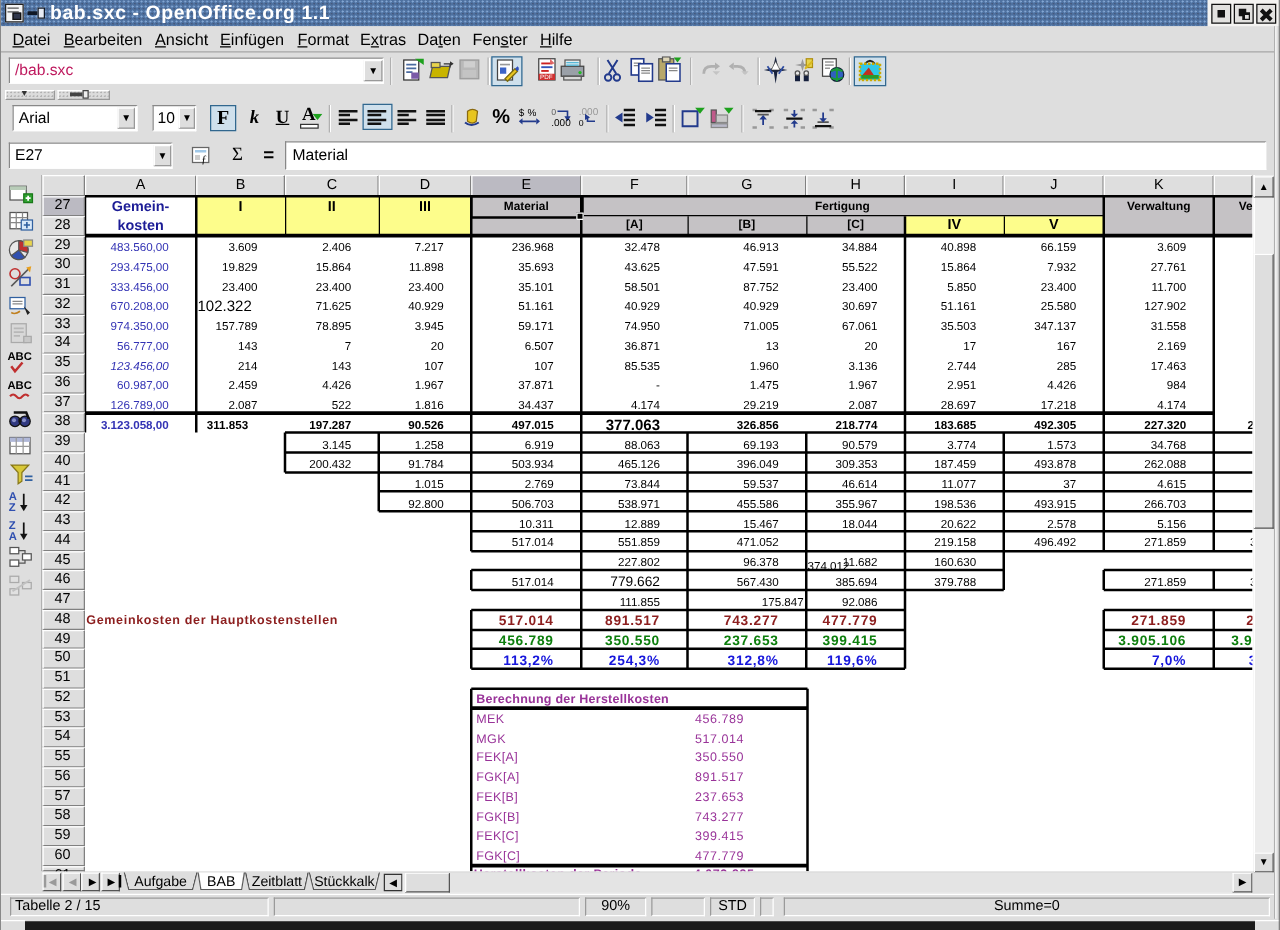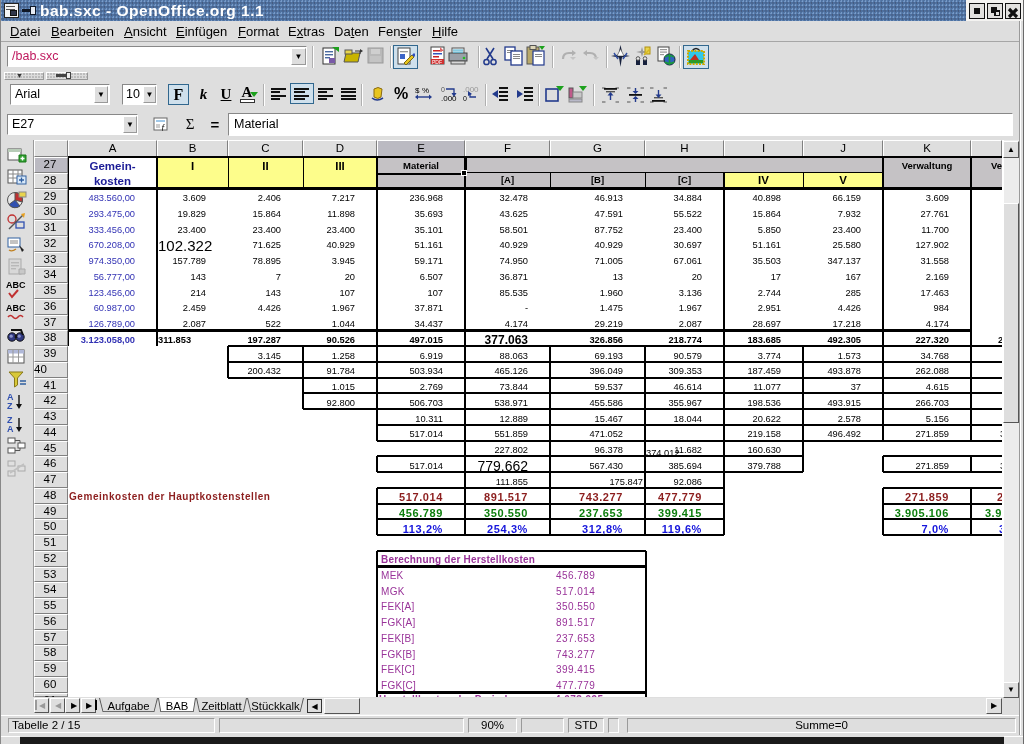--- a/index.html
+++ b/index.html
@@ -415,21 +415,21 @@
 <div style="position:absolute;left:34px;top:284px;width:32px;height:13px;font-size:11.5px;line-height:13px;text-align:center;color:#000;overflow:hidden;">35</div>
 <div style="position:absolute;left:34px;top:298.75px;width:34px;height:15.75px;background:#dedede;border:1px solid #808080;border-top-color:#fff;border-left-color:#fff;"></div>
 <div style="position:absolute;left:34px;top:299.75px;width:32px;height:13px;font-size:11.5px;line-height:13px;text-align:center;color:#000;overflow:hidden;">36</div>
 <div style="position:absolute;left:34px;top:314.5px;width:34px;height:15.75px;background:#dedede;border:1px solid #808080;border-top-color:#fff;border-left-color:#fff;"></div>
 <div style="position:absolute;left:34px;top:315.5px;width:32px;height:13px;font-size:11.5px;line-height:13px;text-align:center;color:#000;overflow:hidden;">37</div>
 <div style="position:absolute;left:34px;top:330.25px;width:34px;height:15.75px;background:#dedede;border:1px solid #808080;border-top-color:#fff;border-left-color:#fff;"></div>
 <div style="position:absolute;left:34px;top:331.25px;width:32px;height:13px;font-size:11.5px;line-height:13px;text-align:center;color:#000;overflow:hidden;">38</div>
 <div style="position:absolute;left:34px;top:346px;width:34px;height:15.75px;background:#dedede;border:1px solid #808080;border-top-color:#fff;border-left-color:#fff;"></div>
 <div style="position:absolute;left:34px;top:347px;width:32px;height:13px;font-size:11.5px;line-height:13px;text-align:center;color:#000;overflow:hidden;">39</div>
 <div style="position:absolute;left:34px;top:361.75px;width:34px;height:15.75px;background:#dedede;border:1px solid #808080;border-top-color:#fff;border-left-color:#fff;"></div>
-<div style="position:absolute;left:34px;top:362.75px;width:32px;height:13px;font-size:11.5px;line-height:13px;text-align:left;color:#000;overflow:hidden;">40</div>
+<div style="position:absolute;left:34px;top:362.75px;width:32px;height:13px;font-size:11.5px;line-height:13px;text-align:center;color:#000;overflow:hidden;">40</div>
 <div style="position:absolute;left:34px;top:377.5px;width:34px;height:15.75px;background:#dedede;border:1px solid #808080;border-top-color:#fff;border-left-color:#fff;"></div>
 <div style="position:absolute;left:34px;top:378.5px;width:32px;height:13px;font-size:11.5px;line-height:13px;text-align:center;color:#000;overflow:hidden;">41</div>
 <div style="position:absolute;left:34px;top:393.25px;width:34px;height:15.75px;background:#dedede;border:1px solid #808080;border-top-color:#fff;border-left-color:#fff;"></div>
 <div style="position:absolute;left:34px;top:394.25px;width:32px;height:13px;font-size:11.5px;line-height:13px;text-align:center;color:#000;overflow:hidden;">42</div>
 <div style="position:absolute;left:34px;top:409px;width:34px;height:15.75px;background:#dedede;border:1px solid #808080;border-top-color:#fff;border-left-color:#fff;"></div>
 <div style="position:absolute;left:34px;top:410px;width:32px;height:13px;font-size:11.5px;line-height:13px;text-align:center;color:#000;overflow:hidden;">43</div>
 <div style="position:absolute;left:34px;top:424.75px;width:34px;height:15.75px;background:#dedede;border:1px solid #808080;border-top-color:#fff;border-left-color:#fff;"></div>
 <div style="position:absolute;left:34px;top:425.75px;width:32px;height:13px;font-size:11.5px;line-height:13px;text-align:center;color:#000;overflow:hidden;">44</div>
 <div style="position:absolute;left:34px;top:440.5px;width:34px;height:15.75px;background:#dedede;border:1px solid #808080;border-top-color:#fff;border-left-color:#fff;"></div>
 <div style="position:absolute;left:34px;top:441.5px;width:32px;height:13px;font-size:11.5px;line-height:13px;text-align:center;color:#000;overflow:hidden;">45</div>
@@ -468,20 +468,21 @@
 <div style="position:absolute;left:68px;top:140px;width:934px;height:557px;overflow:hidden;">
 <div style="position:absolute;left:309px;top:17px;width:625px;height:31.5px;background:#c5c2c5;"></div>
 <div style="position:absolute;left:89px;top:17px;width:220px;height:31.5px;background:#fdfd8b;"></div>
 <div style="position:absolute;left:656px;top:32.75px;width:159px;height:15.75px;background:#fdfd8b;"></div>
 <div style="position:absolute;left:0px;top:19px;width:89px;height:14px;font-size:11.5px;font-weight:bold;color:#1c1c96;text-align:center;line-height:14px;">Gemein-</div>
 <div style="position:absolute;left:0px;top:33.75px;width:89px;height:14px;font-size:11.5px;font-weight:bold;color:#1c1c96;text-align:center;line-height:14px;">kosten</div>
 <div style="position:absolute;left:89px;top:19px;width:71px;height:14px;font-size:11.5px;font-weight:bold;text-align:center;line-height:14px;">I</div>
 <div style="position:absolute;left:160px;top:19px;width:75px;height:14px;font-size:11.5px;font-weight:bold;text-align:center;line-height:14px;">II</div>
 <div style="position:absolute;left:235px;top:19px;width:74px;height:14px;font-size:11.5px;font-weight:bold;text-align:center;line-height:14px;">III</div>
 <div style="position:absolute;left:309px;top:19px;width:88px;height:13px;font-size:9.5px;font-weight:bold;text-align:center;line-height:13px;">Material</div>
+<div style="position:absolute;left:397px;top:19.5px;width:418px;height:12px;font-size:9.5px;font-weight:bold;text-align:center;line-height:12px;">Fertigung</div>
 <div style="position:absolute;left:815px;top:19.5px;width:88px;height:12px;font-size:9.5px;font-weight:bold;text-align:center;line-height:12px;">Verwaltung</div>
 <div style="position:absolute;left:903px;top:19.5px;width:60px;height:12px;font-size:9.5px;font-weight:bold;text-align:left;line-height:12px;padding-left:20px;">Ve</div>
 <div style="position:absolute;left:397px;top:34.25px;width:85px;height:12px;font-size:9.5px;font-weight:bold;text-align:center;line-height:12px;">[A]</div>
 <div style="position:absolute;left:482px;top:34.25px;width:95px;height:12px;font-size:9.5px;font-weight:bold;text-align:center;line-height:12px;">[B]</div>
 <div style="position:absolute;left:577px;top:34.25px;width:79px;height:12px;font-size:9.5px;font-weight:bold;text-align:center;line-height:12px;">[C]</div>
 <div style="position:absolute;left:656px;top:33.25px;width:79px;height:14px;font-size:11.5px;font-weight:bold;text-align:center;line-height:14px;">IV</div>
 <div style="position:absolute;left:735px;top:33.25px;width:80px;height:14px;font-size:11.5px;font-weight:bold;text-align:center;line-height:14px;">V</div>
 <div style="position:absolute;left:0px;top:16px;width:934px;height:2px;background:#000;"></div>
 <div style="position:absolute;left:397px;top:32.25px;width:418px;height:1px;background:#000;"></div>
 <div style="position:absolute;left:0px;top:47px;width:934px;height:3px;background:#000;"></div>
@@ -567,21 +568,21 @@
 <div style="position:absolute;left:161px;top:84.6px;width:52px;height:11.5px;font-size:9.3px;line-height:11.5px;text-align:right;color:#000;font-weight:normal;white-space:nowrap;letter-spacing:0px;">23.400</div>
 <div style="position:absolute;left:236px;top:84.6px;width:51px;height:11.5px;font-size:9.3px;line-height:11.5px;text-align:right;color:#000;font-weight:normal;white-space:nowrap;letter-spacing:0px;">23.400</div>
 <div style="position:absolute;left:310px;top:84.6px;width:65px;height:11.5px;font-size:9.3px;line-height:11.5px;text-align:right;color:#000;font-weight:normal;white-space:nowrap;letter-spacing:0px;">35.101</div>
 <div style="position:absolute;left:398px;top:84.6px;width:62px;height:11.5px;font-size:9.3px;line-height:11.5px;text-align:right;color:#000;font-weight:normal;white-space:nowrap;letter-spacing:0px;">58.501</div>
 <div style="position:absolute;left:483px;top:84.6px;width:72px;height:11.5px;font-size:9.3px;line-height:11.5px;text-align:right;color:#000;font-weight:normal;white-space:nowrap;letter-spacing:0px;">87.752</div>
 <div style="position:absolute;left:578px;top:84.6px;width:56px;height:11.5px;font-size:9.3px;line-height:11.5px;text-align:right;color:#000;font-weight:normal;white-space:nowrap;letter-spacing:0px;">23.400</div>
 <div style="position:absolute;left:657px;top:84.6px;width:56px;height:11.5px;font-size:9.3px;line-height:11.5px;text-align:right;color:#000;font-weight:normal;white-space:nowrap;letter-spacing:0px;">5.850</div>
 <div style="position:absolute;left:736px;top:84.6px;width:57px;height:11.5px;font-size:9.3px;line-height:11.5px;text-align:right;color:#000;font-weight:normal;white-space:nowrap;letter-spacing:0px;">23.400</div>
 <div style="position:absolute;left:816px;top:84.6px;width:65px;height:11.5px;font-size:9.3px;line-height:11.5px;text-align:right;color:#000;font-weight:normal;white-space:nowrap;letter-spacing:0px;">11.700</div>
 <div style="position:absolute;left:1px;top:100.35px;width:66px;height:11.5px;font-size:9.3px;line-height:11.5px;text-align:right;color:#3232b4;font-weight:normal;white-space:nowrap;letter-spacing:0px;">670.208,00</div>
-<div style="position:absolute;left:90px;top:100.35px;width:48px;height:11.5px;font-size:15px;line-height:11.5px;text-align:right;color:#000;font-weight:normal;white-space:nowrap;letter-spacing:0px;">102.322</div>
+<div style="position:absolute;left:90px;top:100.35px;width:48px;height:11.5px;font-size:12px;line-height:11.5px;text-align:left;color:#000;font-weight:normal;white-space:nowrap;letter-spacing:0px;">102.322</div>
 <div style="position:absolute;left:161px;top:100.35px;width:52px;height:11.5px;font-size:9.3px;line-height:11.5px;text-align:right;color:#000;font-weight:normal;white-space:nowrap;letter-spacing:0px;">71.625</div>
 <div style="position:absolute;left:236px;top:100.35px;width:51px;height:11.5px;font-size:9.3px;line-height:11.5px;text-align:right;color:#000;font-weight:normal;white-space:nowrap;letter-spacing:0px;">40.929</div>
 <div style="position:absolute;left:310px;top:100.35px;width:65px;height:11.5px;font-size:9.3px;line-height:11.5px;text-align:right;color:#000;font-weight:normal;white-space:nowrap;letter-spacing:0px;">51.161</div>
 <div style="position:absolute;left:398px;top:100.35px;width:62px;height:11.5px;font-size:9.3px;line-height:11.5px;text-align:right;color:#000;font-weight:normal;white-space:nowrap;letter-spacing:0px;">40.929</div>
 <div style="position:absolute;left:483px;top:100.35px;width:72px;height:11.5px;font-size:9.3px;line-height:11.5px;text-align:right;color:#000;font-weight:normal;white-space:nowrap;letter-spacing:0px;">40.929</div>
 <div style="position:absolute;left:578px;top:100.35px;width:56px;height:11.5px;font-size:9.3px;line-height:11.5px;text-align:right;color:#000;font-weight:normal;white-space:nowrap;letter-spacing:0px;">30.697</div>
 <div style="position:absolute;left:657px;top:100.35px;width:56px;height:11.5px;font-size:9.3px;line-height:11.5px;text-align:right;color:#000;font-weight:normal;white-space:nowrap;letter-spacing:0px;">51.161</div>
 <div style="position:absolute;left:736px;top:100.35px;width:57px;height:11.5px;font-size:9.3px;line-height:11.5px;text-align:right;color:#000;font-weight:normal;white-space:nowrap;letter-spacing:0px;">25.580</div>
 <div style="position:absolute;left:816px;top:100.35px;width:65px;height:11.5px;font-size:9.3px;line-height:11.5px;text-align:right;color:#000;font-weight:normal;white-space:nowrap;letter-spacing:0px;">127.902</div>
 <div style="position:absolute;left:1px;top:116.1px;width:66px;height:11.5px;font-size:9.3px;line-height:11.5px;text-align:right;color:#3232b4;font-weight:normal;white-space:nowrap;letter-spacing:0px;">974.350,00</div>
@@ -599,21 +600,21 @@
 <div style="position:absolute;left:90px;top:131.85px;width:48px;height:11.5px;font-size:9.3px;line-height:11.5px;text-align:right;color:#000;font-weight:normal;white-space:nowrap;letter-spacing:0px;">143</div>
 <div style="position:absolute;left:161px;top:131.85px;width:52px;height:11.5px;font-size:9.3px;line-height:11.5px;text-align:right;color:#000;font-weight:normal;white-space:nowrap;letter-spacing:0px;">7</div>
 <div style="position:absolute;left:236px;top:131.85px;width:51px;height:11.5px;font-size:9.3px;line-height:11.5px;text-align:right;color:#000;font-weight:normal;white-space:nowrap;letter-spacing:0px;">20</div>
 <div style="position:absolute;left:310px;top:131.85px;width:65px;height:11.5px;font-size:9.3px;line-height:11.5px;text-align:right;color:#000;font-weight:normal;white-space:nowrap;letter-spacing:0px;">6.507</div>
 <div style="position:absolute;left:398px;top:131.85px;width:62px;height:11.5px;font-size:9.3px;line-height:11.5px;text-align:right;color:#000;font-weight:normal;white-space:nowrap;letter-spacing:0px;">36.871</div>
 <div style="position:absolute;left:483px;top:131.85px;width:72px;height:11.5px;font-size:9.3px;line-height:11.5px;text-align:right;color:#000;font-weight:normal;white-space:nowrap;letter-spacing:0px;">13</div>
 <div style="position:absolute;left:578px;top:131.85px;width:56px;height:11.5px;font-size:9.3px;line-height:11.5px;text-align:right;color:#000;font-weight:normal;white-space:nowrap;letter-spacing:0px;">20</div>
 <div style="position:absolute;left:657px;top:131.85px;width:56px;height:11.5px;font-size:9.3px;line-height:11.5px;text-align:right;color:#000;font-weight:normal;white-space:nowrap;letter-spacing:0px;">17</div>
 <div style="position:absolute;left:736px;top:131.85px;width:57px;height:11.5px;font-size:9.3px;line-height:11.5px;text-align:right;color:#000;font-weight:normal;white-space:nowrap;letter-spacing:0px;">167</div>
 <div style="position:absolute;left:816px;top:131.85px;width:65px;height:11.5px;font-size:9.3px;line-height:11.5px;text-align:right;color:#000;font-weight:normal;white-space:nowrap;letter-spacing:0px;">2.169</div>
-<div style="position:absolute;left:1px;top:147.6px;width:66px;height:11.5px;font-size:9.3px;line-height:11.5px;text-align:right;color:#3232b4;font-weight:normal;white-space:nowrap;letter-spacing:0px;">123.456,00</div>
+<div style="position:absolute;left:1px;top:147.6px;width:66px;height:11.5px;font-size:9.3px;line-height:11.5px;text-align:right;color:#3232b4;font-weight:normal;white-space:nowrap;letter-spacing:0px;font-style:italic;">123.456,00</div>
 <div style="position:absolute;left:90px;top:147.6px;width:48px;height:11.5px;font-size:9.3px;line-height:11.5px;text-align:right;color:#000;font-weight:normal;white-space:nowrap;letter-spacing:0px;">214</div>
 <div style="position:absolute;left:161px;top:147.6px;width:52px;height:11.5px;font-size:9.3px;line-height:11.5px;text-align:right;color:#000;font-weight:normal;white-space:nowrap;letter-spacing:0px;">143</div>
 <div style="position:absolute;left:236px;top:147.6px;width:51px;height:11.5px;font-size:9.3px;line-height:11.5px;text-align:right;color:#000;font-weight:normal;white-space:nowrap;letter-spacing:0px;">107</div>
 <div style="position:absolute;left:310px;top:147.6px;width:65px;height:11.5px;font-size:9.3px;line-height:11.5px;text-align:right;color:#000;font-weight:normal;white-space:nowrap;letter-spacing:0px;">107</div>
 <div style="position:absolute;left:398px;top:147.6px;width:62px;height:11.5px;font-size:9.3px;line-height:11.5px;text-align:right;color:#000;font-weight:normal;white-space:nowrap;letter-spacing:0px;">85.535</div>
 <div style="position:absolute;left:483px;top:147.6px;width:72px;height:11.5px;font-size:9.3px;line-height:11.5px;text-align:right;color:#000;font-weight:normal;white-space:nowrap;letter-spacing:0px;">1.960</div>
 <div style="position:absolute;left:578px;top:147.6px;width:56px;height:11.5px;font-size:9.3px;line-height:11.5px;text-align:right;color:#000;font-weight:normal;white-space:nowrap;letter-spacing:0px;">3.136</div>
 <div style="position:absolute;left:657px;top:147.6px;width:56px;height:11.5px;font-size:9.3px;line-height:11.5px;text-align:right;color:#000;font-weight:normal;white-space:nowrap;letter-spacing:0px;">2.744</div>
 <div style="position:absolute;left:736px;top:147.6px;width:57px;height:11.5px;font-size:9.3px;line-height:11.5px;text-align:right;color:#000;font-weight:normal;white-space:nowrap;letter-spacing:0px;">285</div>
 <div style="position:absolute;left:816px;top:147.6px;width:65px;height:11.5px;font-size:9.3px;line-height:11.5px;text-align:right;color:#000;font-weight:normal;white-space:nowrap;letter-spacing:0px;">17.463</div>
@@ -624,30 +625,30 @@
 <div style="position:absolute;left:310px;top:163.35px;width:65px;height:11.5px;font-size:9.3px;line-height:11.5px;text-align:right;color:#000;font-weight:normal;white-space:nowrap;letter-spacing:0px;">37.871</div>
 <div style="position:absolute;left:398px;top:163.35px;width:62px;height:11.5px;font-size:9.3px;line-height:11.5px;text-align:right;color:#000;font-weight:normal;white-space:nowrap;letter-spacing:0px;">-</div>
 <div style="position:absolute;left:483px;top:163.35px;width:72px;height:11.5px;font-size:9.3px;line-height:11.5px;text-align:right;color:#000;font-weight:normal;white-space:nowrap;letter-spacing:0px;">1.475</div>
 <div style="position:absolute;left:578px;top:163.35px;width:56px;height:11.5px;font-size:9.3px;line-height:11.5px;text-align:right;color:#000;font-weight:normal;white-space:nowrap;letter-spacing:0px;">1.967</div>
 <div style="position:absolute;left:657px;top:163.35px;width:56px;height:11.5px;font-size:9.3px;line-height:11.5px;text-align:right;color:#000;font-weight:normal;white-space:nowrap;letter-spacing:0px;">2.951</div>
 <div style="position:absolute;left:736px;top:163.35px;width:57px;height:11.5px;font-size:9.3px;line-height:11.5px;text-align:right;color:#000;font-weight:normal;white-space:nowrap;letter-spacing:0px;">4.426</div>
 <div style="position:absolute;left:816px;top:163.35px;width:65px;height:11.5px;font-size:9.3px;line-height:11.5px;text-align:right;color:#000;font-weight:normal;white-space:nowrap;letter-spacing:0px;">984</div>
 <div style="position:absolute;left:1px;top:179.1px;width:66px;height:11.5px;font-size:9.3px;line-height:11.5px;text-align:right;color:#3232b4;font-weight:normal;white-space:nowrap;letter-spacing:0px;">126.789,00</div>
 <div style="position:absolute;left:90px;top:179.1px;width:48px;height:11.5px;font-size:9.3px;line-height:11.5px;text-align:right;color:#000;font-weight:normal;white-space:nowrap;letter-spacing:0px;">2.087</div>
 <div style="position:absolute;left:161px;top:179.1px;width:52px;height:11.5px;font-size:9.3px;line-height:11.5px;text-align:right;color:#000;font-weight:normal;white-space:nowrap;letter-spacing:0px;">522</div>
-<div style="position:absolute;left:236px;top:179.1px;width:51px;height:11.5px;font-size:9.3px;line-height:11.5px;text-align:right;color:#000;font-weight:normal;white-space:nowrap;letter-spacing:0px;">1.044</div>
+<div style="position:absolute;left:236px;top:179.1px;width:51px;height:11.5px;font-size:9.3px;line-height:11.5px;text-align:right;color:#000;font-weight:normal;white-space:nowrap;letter-spacing:0px;">1.816</div>
 <div style="position:absolute;left:310px;top:179.1px;width:65px;height:11.5px;font-size:9.3px;line-height:11.5px;text-align:right;color:#000;font-weight:normal;white-space:nowrap;letter-spacing:0px;">34.437</div>
 <div style="position:absolute;left:398px;top:179.1px;width:62px;height:11.5px;font-size:9.3px;line-height:11.5px;text-align:right;color:#000;font-weight:normal;white-space:nowrap;letter-spacing:0px;">4.174</div>
 <div style="position:absolute;left:483px;top:179.1px;width:72px;height:11.5px;font-size:9.3px;line-height:11.5px;text-align:right;color:#000;font-weight:normal;white-space:nowrap;letter-spacing:0px;">29.219</div>
 <div style="position:absolute;left:578px;top:179.1px;width:56px;height:11.5px;font-size:9.3px;line-height:11.5px;text-align:right;color:#000;font-weight:normal;white-space:nowrap;letter-spacing:0px;">2.087</div>
 <div style="position:absolute;left:657px;top:179.1px;width:56px;height:11.5px;font-size:9.3px;line-height:11.5px;text-align:right;color:#000;font-weight:normal;white-space:nowrap;letter-spacing:0px;">28.697</div>
 <div style="position:absolute;left:736px;top:179.1px;width:57px;height:11.5px;font-size:9.3px;line-height:11.5px;text-align:right;color:#000;font-weight:normal;white-space:nowrap;letter-spacing:0px;">17.218</div>
 <div style="position:absolute;left:816px;top:179.1px;width:65px;height:11.5px;font-size:9.3px;line-height:11.5px;text-align:right;color:#000;font-weight:normal;white-space:nowrap;letter-spacing:0px;">4.174</div>
 <div style="position:absolute;left:1px;top:194.85px;width:66px;height:11.5px;font-size:9.3px;line-height:11.5px;text-align:right;color:#3232b4;font-weight:bold;white-space:nowrap;letter-spacing:0px;">3.123.058,00</div>
-<div style="position:absolute;left:90px;top:194.85px;width:48px;height:11.5px;font-size:9.3px;line-height:11.5px;text-align:left;color:#000;font-weight:bold;white-space:nowrap;letter-spacing:0px;">311.853</div>
+<div style="position:absolute;left:90px;top:194.85px;width:48px;height:11.5px;font-size:9.3px;line-height:11.5px;text-align:center;color:#000;font-weight:bold;white-space:nowrap;letter-spacing:0px;">311.853</div>
 <div style="position:absolute;left:161px;top:194.85px;width:52px;height:11.5px;font-size:9.3px;line-height:11.5px;text-align:right;color:#000;font-weight:bold;white-space:nowrap;letter-spacing:0px;">197.287</div>
 <div style="position:absolute;left:236px;top:194.85px;width:51px;height:11.5px;font-size:9.3px;line-height:11.5px;text-align:right;color:#000;font-weight:bold;white-space:nowrap;letter-spacing:0px;">90.526</div>
 <div style="position:absolute;left:310px;top:194.85px;width:65px;height:11.5px;font-size:9.3px;line-height:11.5px;text-align:right;color:#000;font-weight:bold;white-space:nowrap;letter-spacing:0px;">497.015</div>
 <div style="position:absolute;left:398px;top:194.85px;width:62px;height:11.5px;font-size:12px;line-height:11.5px;text-align:right;color:#000;font-weight:bold;white-space:nowrap;letter-spacing:0px;">377.063</div>
 <div style="position:absolute;left:483px;top:194.85px;width:72px;height:11.5px;font-size:9.3px;line-height:11.5px;text-align:right;color:#000;font-weight:bold;white-space:nowrap;letter-spacing:0px;">326.856</div>
 <div style="position:absolute;left:578px;top:194.85px;width:56px;height:11.5px;font-size:9.3px;line-height:11.5px;text-align:right;color:#000;font-weight:bold;white-space:nowrap;letter-spacing:0px;">218.774</div>
 <div style="position:absolute;left:657px;top:194.85px;width:56px;height:11.5px;font-size:9.3px;line-height:11.5px;text-align:right;color:#000;font-weight:bold;white-space:nowrap;letter-spacing:0px;">183.685</div>
 <div style="position:absolute;left:736px;top:194.85px;width:57px;height:11.5px;font-size:9.3px;line-height:11.5px;text-align:right;color:#000;font-weight:bold;white-space:nowrap;letter-spacing:0px;">492.305</div>
 <div style="position:absolute;left:816px;top:194.85px;width:65px;height:11.5px;font-size:9.3px;line-height:11.5px;text-align:right;color:#000;font-weight:bold;white-space:nowrap;letter-spacing:0px;">227.320</div>
 <div style="position:absolute;left:161px;top:210.6px;width:52px;height:11.5px;font-size:9.3px;line-height:11.5px;text-align:right;color:#000;font-weight:normal;white-space:nowrap;letter-spacing:0px;">3.145</div>
@@ -696,21 +697,21 @@
 <div style="position:absolute;left:483px;top:289.35px;width:72px;height:11.5px;font-size:9.3px;line-height:11.5px;text-align:right;color:#000;font-weight:normal;white-space:nowrap;letter-spacing:0px;">471.052</div>
 <div style="position:absolute;left:578px;top:276px;width:56px;height:11.5px;font-size:9.3px;line-height:11.5px;text-align:left;color:#000;font-weight:normal;white-space:nowrap;letter-spacing:0px;margin-top:32px;">374.012</div>
 <div style="position:absolute;left:657px;top:289.35px;width:56px;height:11.5px;font-size:9.3px;line-height:11.5px;text-align:right;color:#000;font-weight:normal;white-space:nowrap;letter-spacing:0px;">219.158</div>
 <div style="position:absolute;left:736px;top:289.35px;width:57px;height:11.5px;font-size:9.3px;line-height:11.5px;text-align:right;color:#000;font-weight:normal;white-space:nowrap;letter-spacing:0px;">496.492</div>
 <div style="position:absolute;left:816px;top:289.35px;width:65px;height:11.5px;font-size:9.3px;line-height:11.5px;text-align:right;color:#000;font-weight:normal;white-space:nowrap;letter-spacing:0px;">271.859</div>
 <div style="position:absolute;left:398px;top:305.1px;width:62px;height:11.5px;font-size:9.3px;line-height:11.5px;text-align:right;color:#000;font-weight:normal;white-space:nowrap;letter-spacing:0px;">227.802</div>
 <div style="position:absolute;left:483px;top:305.1px;width:72px;height:11.5px;font-size:9.3px;line-height:11.5px;text-align:right;color:#000;font-weight:normal;white-space:nowrap;letter-spacing:0px;">96.378</div>
 <div style="position:absolute;left:578px;top:305.1px;width:56px;height:11.5px;font-size:9.3px;line-height:11.5px;text-align:right;color:#000;font-weight:normal;white-space:nowrap;letter-spacing:0px;">11.682</div>
 <div style="position:absolute;left:657px;top:305.1px;width:56px;height:11.5px;font-size:9.3px;line-height:11.5px;text-align:right;color:#000;font-weight:normal;white-space:nowrap;letter-spacing:0px;">160.630</div>
 <div style="position:absolute;left:310px;top:320.85px;width:65px;height:11.5px;font-size:9.3px;line-height:11.5px;text-align:right;color:#000;font-weight:normal;white-space:nowrap;letter-spacing:0px;">517.014</div>
-<div style="position:absolute;left:398px;top:320.85px;width:62px;height:11.5px;font-size:14px;line-height:11.5px;text-align:right;color:#000;font-weight:normal;white-space:nowrap;letter-spacing:0px;">779.662</div>
+<div style="position:absolute;left:398px;top:320.85px;width:62px;height:11.5px;font-size:11px;line-height:11.5px;text-align:right;color:#000;font-weight:normal;white-space:nowrap;letter-spacing:0px;">779.662</div>
 <div style="position:absolute;left:483px;top:320.85px;width:72px;height:11.5px;font-size:9.3px;line-height:11.5px;text-align:right;color:#000;font-weight:normal;white-space:nowrap;letter-spacing:0px;">567.430</div>
 <div style="position:absolute;left:578px;top:320.85px;width:56px;height:11.5px;font-size:9.3px;line-height:11.5px;text-align:right;color:#000;font-weight:normal;white-space:nowrap;letter-spacing:0px;">385.694</div>
 <div style="position:absolute;left:657px;top:320.85px;width:56px;height:11.5px;font-size:9.3px;line-height:11.5px;text-align:right;color:#000;font-weight:normal;white-space:nowrap;letter-spacing:0px;">379.788</div>
 <div style="position:absolute;left:816px;top:320.85px;width:65px;height:11.5px;font-size:9.3px;line-height:11.5px;text-align:right;color:#000;font-weight:normal;white-space:nowrap;letter-spacing:0px;">271.859</div>
 <div style="position:absolute;left:398px;top:336.6px;width:62px;height:11.5px;font-size:9.3px;line-height:11.5px;text-align:right;color:#000;font-weight:normal;white-space:nowrap;letter-spacing:0px;">111.855</div>
 <div style="position:absolute;left:483px;top:336.6px;width:72px;height:11.5px;font-size:9.3px;line-height:11.5px;text-align:right;color:#000;font-weight:normal;white-space:nowrap;letter-spacing:0px;margin-left:20px;">175.847</div>
 <div style="position:absolute;left:578px;top:336.6px;width:56px;height:11.5px;font-size:9.3px;line-height:11.5px;text-align:right;color:#000;font-weight:normal;white-space:nowrap;letter-spacing:0px;padding-left:15px;">92.086</div>
 <div style="position:absolute;left:310px;top:352.35px;width:65px;height:11.5px;font-size:11px;line-height:11.5px;text-align:right;color:#8c1e1e;font-weight:bold;white-space:nowrap;letter-spacing:0.6px;">517.014</div>
 <div style="position:absolute;left:398px;top:352.35px;width:62px;height:11.5px;font-size:11px;line-height:11.5px;text-align:right;color:#8c1e1e;font-weight:bold;white-space:nowrap;letter-spacing:0.6px;">891.517</div>
 <div style="position:absolute;left:483px;top:352.35px;width:72px;height:11.5px;font-size:11px;line-height:11.5px;text-align:right;color:#8c1e1e;font-weight:bold;white-space:nowrap;letter-spacing:0.6px;">743.277</div>

